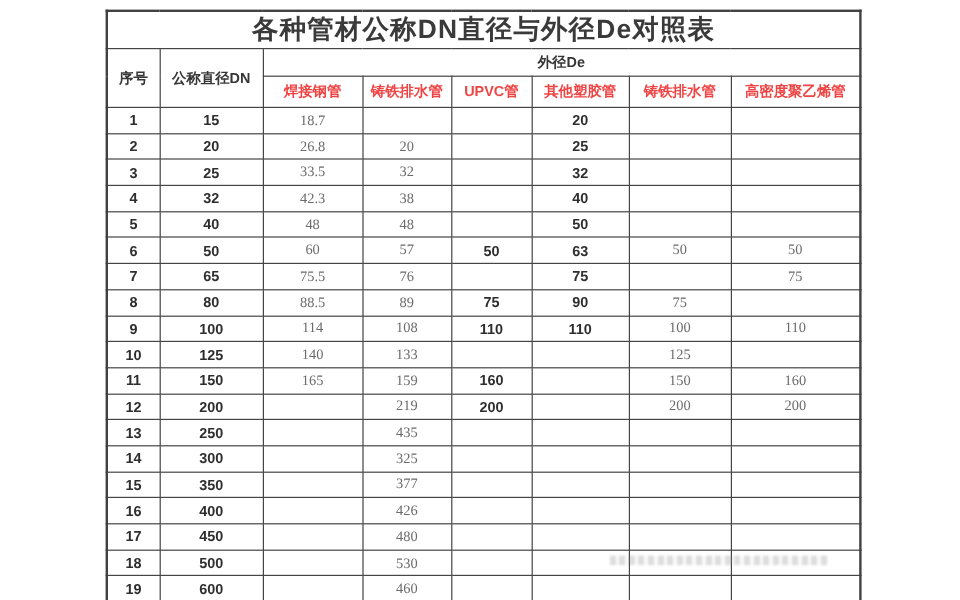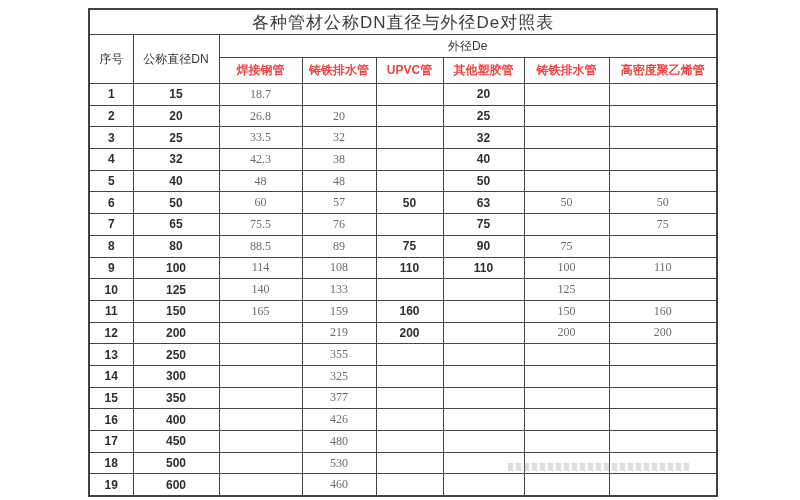--- a/index.html
+++ b/index.html
@@ -27,29 +27,29 @@
   .pipe-table th, .pipe-table td {
     border: 1px solid #454545;
     padding: 0;
     text-align: center;
     vertical-align: middle;
     overflow: hidden;
     white-space: nowrap;
   }
   .title-row th {
     height: 24px;
-    font-size: 17px;
-    font-weight: 400;
+    font-size: 22px;
+    font-weight: 700;
     color: #3a3a3a;
     letter-spacing: 1px;
   }
   .group-row th {
     height: 22px;
     font-size: 12px;
-    font-weight: 400;
+    font-weight: 700;
     color: #363636;
     margin-left: 48px;
   }
   .sub-row th {
     height: 25px;
     font-size: 12px;
     font-weight: 700;
     color: #ef4444;
   }
   .head-span {
@@ -242,21 +242,21 @@
           <td class="light-col">219</td>
           <td class="bold-col">200</td>
           <td class="bold-col"></td>
           <td class="light-col">200</td>
           <td class="light-col">200</td>
         </tr>
         <tr>
           <td class="bold-col">13</td>
           <td class="bold-col">250</td>
           <td class="light-col"></td>
-          <td class="light-col">355</td>
+          <td class="light-col">435</td>
           <td class="bold-col"></td>
           <td class="bold-col"></td>
           <td class="light-col"></td>
           <td class="light-col"></td>
         </tr>
         <tr>
           <td class="bold-col">14</td>
           <td class="bold-col">300</td>
           <td class="light-col"></td>
           <td class="light-col">325</td>

